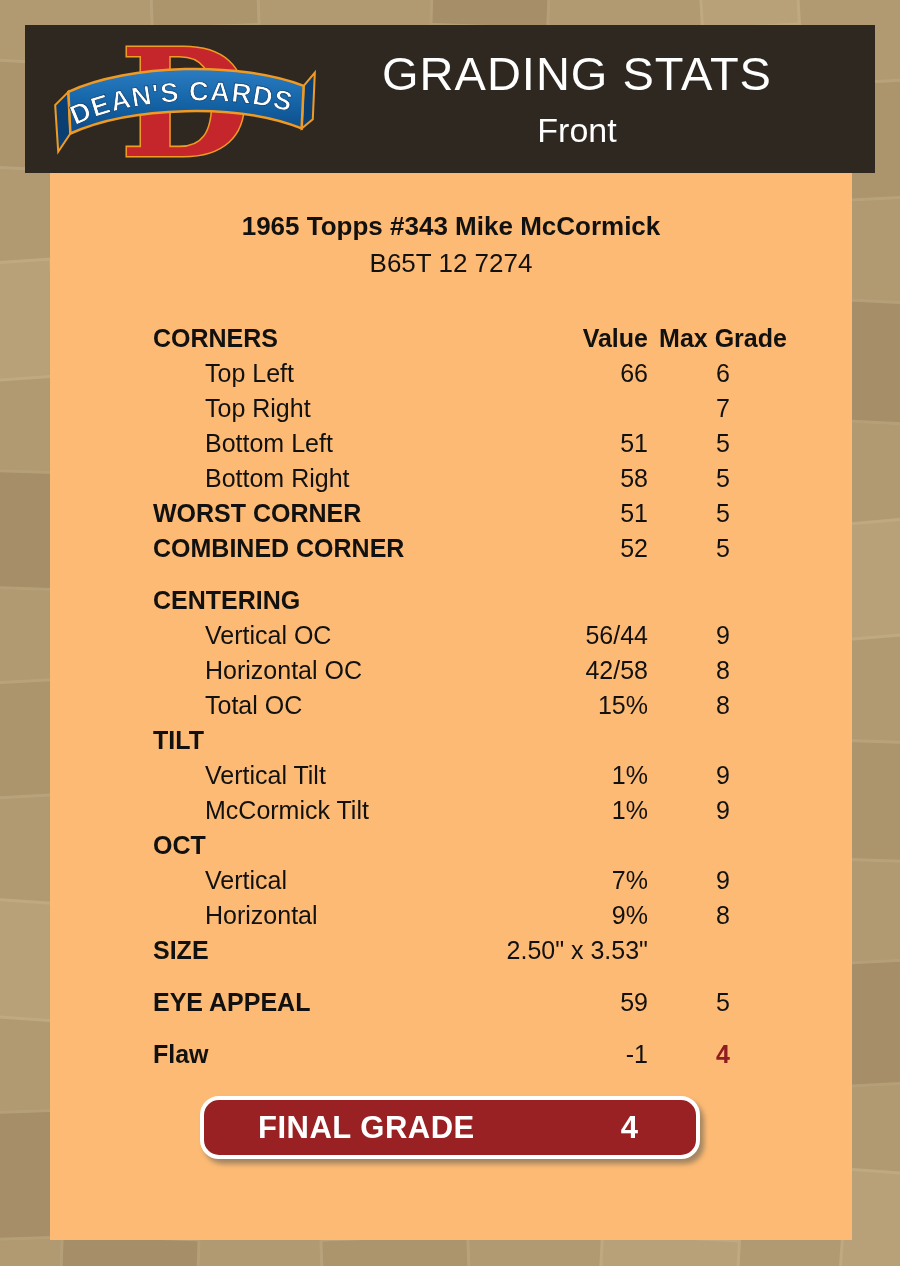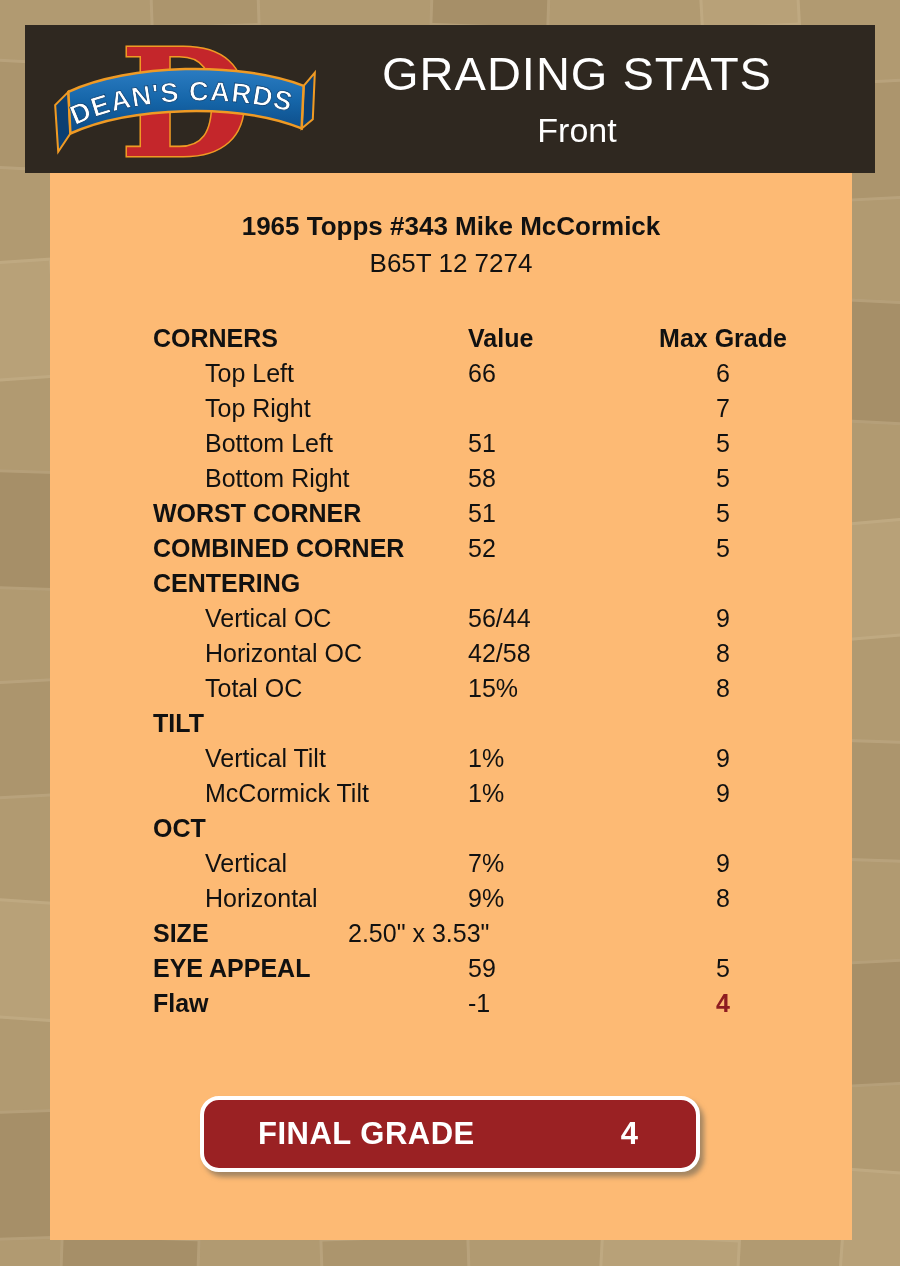--- a/index.html
+++ b/index.html
@@ -47,33 +47,33 @@
 
   .grading-table { margin-top:42px; }
   .row {
     display:flex; align-items:center;
     height:35px;
     padding:0 54px 0 103px;
     font-size:25px; color:#111;
     white-space:nowrap;
   }
   .row .lbl { flex:1; text-align:left; }
-  .row .val { width:180px; flex:none; text-align:left; }
+  .row .val { width:180px; flex:none; text-align:right; }
   .row .max { width:150px; flex:none; text-align:center; }
   .row.indent .lbl { padding-left:52px; }
   .row.section .lbl, .bold { font-weight:bold; }
   .row.head { font-weight:bold; }
-  .row.gap { }
+  .row.gap { margin-top:17px; }
   .row.size-row .val { width:300px; margin-left:-120px; }
   .max.red { color:#8e1c20; font-weight:bold; }
 
   
   .final-grade {
     position:absolute; left:150px; top:923px;
-    width:500px; height:76px;
+    width:500px; height:63px;
     background:#9a2123;
     border:4px solid #ffffff;
     border-radius:19px;
     box-shadow:4px 5px 5px rgba(105,98,85,0.6);
     display:flex; align-items:center;
     color:#ffffff; font-weight:bold; font-size:31px;
     cursor:default;
   }
   .final-grade .fg-label { margin-left:54px; flex:1; text-align:left; letter-spacing:0.5px; }
   .final-grade .fg-value { margin-right:58px; }

